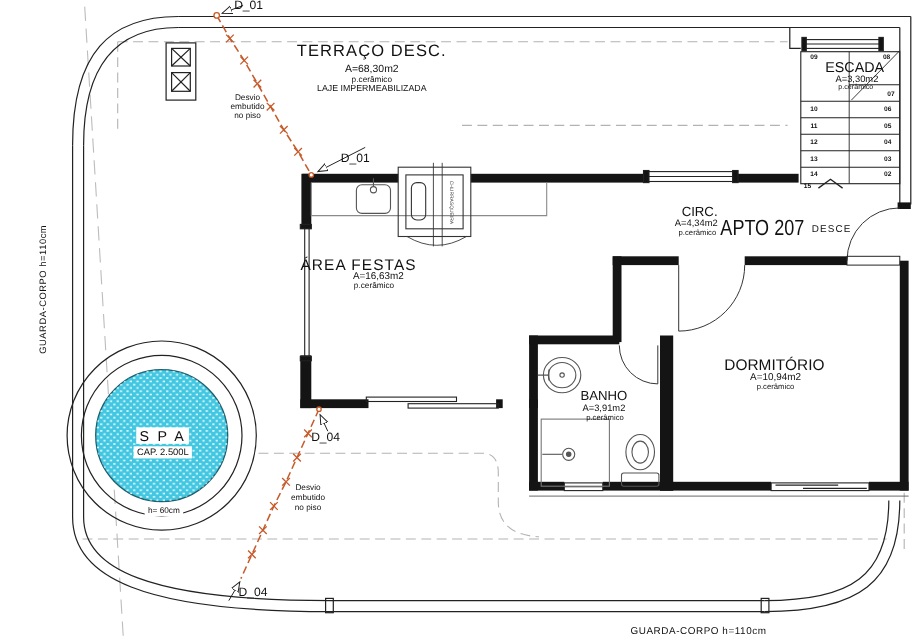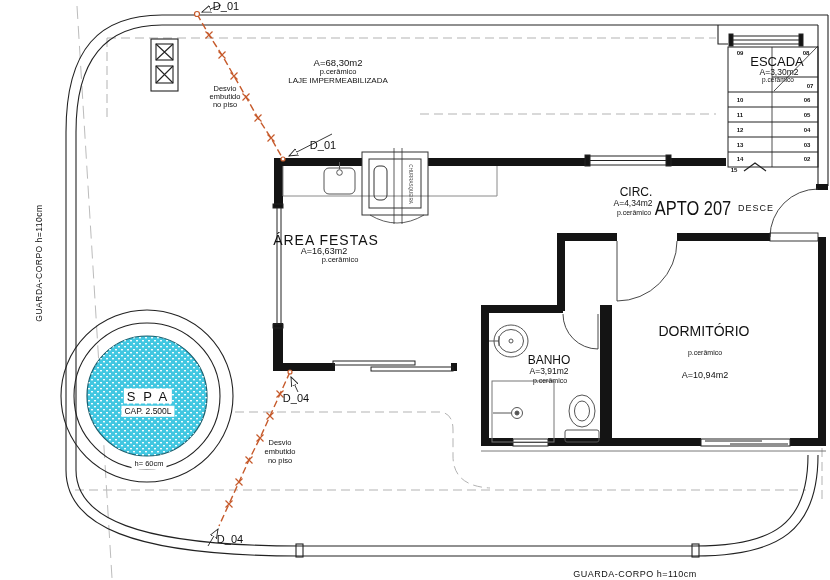--- a/index.html
+++ b/index.html
@@ -180,49 +180,50 @@
   </g>
 
   <g stroke="#222" stroke-width="0.9" fill="none">
     <path d="M221,5 L202,12" marker-end="url(#ar)"></path>
     <path d="M332,134 L289,156" marker-end="url(#ar)"></path>
     <path d="M298,392 L291,377" marker-end="url(#ar)"></path>
     <path d="M208,546 L218,529" marker-end="url(#ar)"></path>
   </g>
 </svg>
 
+<div class="lbl b" style="left:338px;top:46px;font-size:15px;letter-spacing:1px;">TERRAÇO DESC.</div>
 <div class="lbl b" style="left:338px;top:63px;font-size:9.5px;">A=68,30m2</div>
 <div class="lbl" style="left:338px;top:72px;font-size:7.5px;">p.cerâmico</div>
 <div class="lbl b" style="left:338px;top:81px;font-size:8px;">LAJE IMPERMEABILIZADA</div>
 
 <div class="lbl b" style="left:225px;top:89px;font-size:7.5px;">Desvio</div>
 <div class="lbl b" style="left:225px;top:97px;font-size:7.5px;">embutido</div>
 <div class="lbl b" style="left:225px;top:105px;font-size:7.5px;">no piso</div>
 
 <div class="lbl b" style="left:226px;top:6px;font-size:11px;">D_01</div>
 <div class="lbl b" style="left:323px;top:145px;font-size:11px;">D_01</div>
 <div class="lbl b" style="left:296px;top:398px;font-size:11px;">D_04</div>
 <div class="lbl b" style="left:230px;top:539px;font-size:11px;">D_04</div>
 
 <div class="lbl b" style="left:326px;top:240px;font-size:14px;letter-spacing:1px;">ÁREA FESTAS</div>
-<div class="lbl b" style="left:324px;top:251px;font-size:9px;">A=16,63m2</div>
+<div class="lbl b" style="left:344px;top:251px;font-size:9px;">A=16,63m2</div>
 <div class="lbl" style="left:340px;top:260px;font-size:7.5px;">p.cerâmico</div>
 
 <div class="lbl b" style="left:636px;top:192px;font-size:12px;">CIRC.</div>
 <div class="lbl b" style="left:633px;top:203px;font-size:8.5px;">A=4,34m2</div>
 <div class="lbl" style="left:634px;top:212px;font-size:7px;">p.cerâmico</div>
 
 <div class="lbl apto" style="left:693px;top:208px;font-size:20px;">APTO 207</div>
 
 <div class="lbl b" style="left:549px;top:360px;font-size:12px;">BANHO</div>
 <div class="lbl b" style="left:549px;top:371px;font-size:8.5px;">A=3,91m2</div>
 <div class="lbl" style="left:550px;top:380px;font-size:7px;">p.cerâmico</div>
 
 <div class="lbl b" style="left:704px;top:331px;font-size:14px;">DORMITÓRIO</div>
-<div class="lbl b" style="left:705px;top:343px;font-size:9px;margin-top:32px;">A=10,94m2</div>
+<div class="lbl b" style="left:705px;top:343px;font-size:9px;">A=10,94m2</div>
 <div class="lbl" style="left:705px;top:352px;font-size:7px;">p.cerâmico</div>
 
 <div class="lbl b" style="left:777px;top:61px;font-size:13px;">ESCADA</div>
 <div class="lbl b" style="left:779px;top:72px;font-size:8.5px;text-align:right;">A=3,30m2</div>
 <div class="lbl" style="left:778px;top:80px;font-size:6.5px;">p.cerâmico</div>
 <div class="lbl" style="left:756px;top:176px;font-size:9px;letter-spacing:1px;margin-top:32px;">DESCE</div>
 
 <div class="lbl stair-num" style="left:740px;top:53px;">09</div>
 <div class="lbl stair-num" style="left:740px;top:100px;">10</div>
 <div class="lbl stair-num" style="left:740px;top:115px;">11</div>

